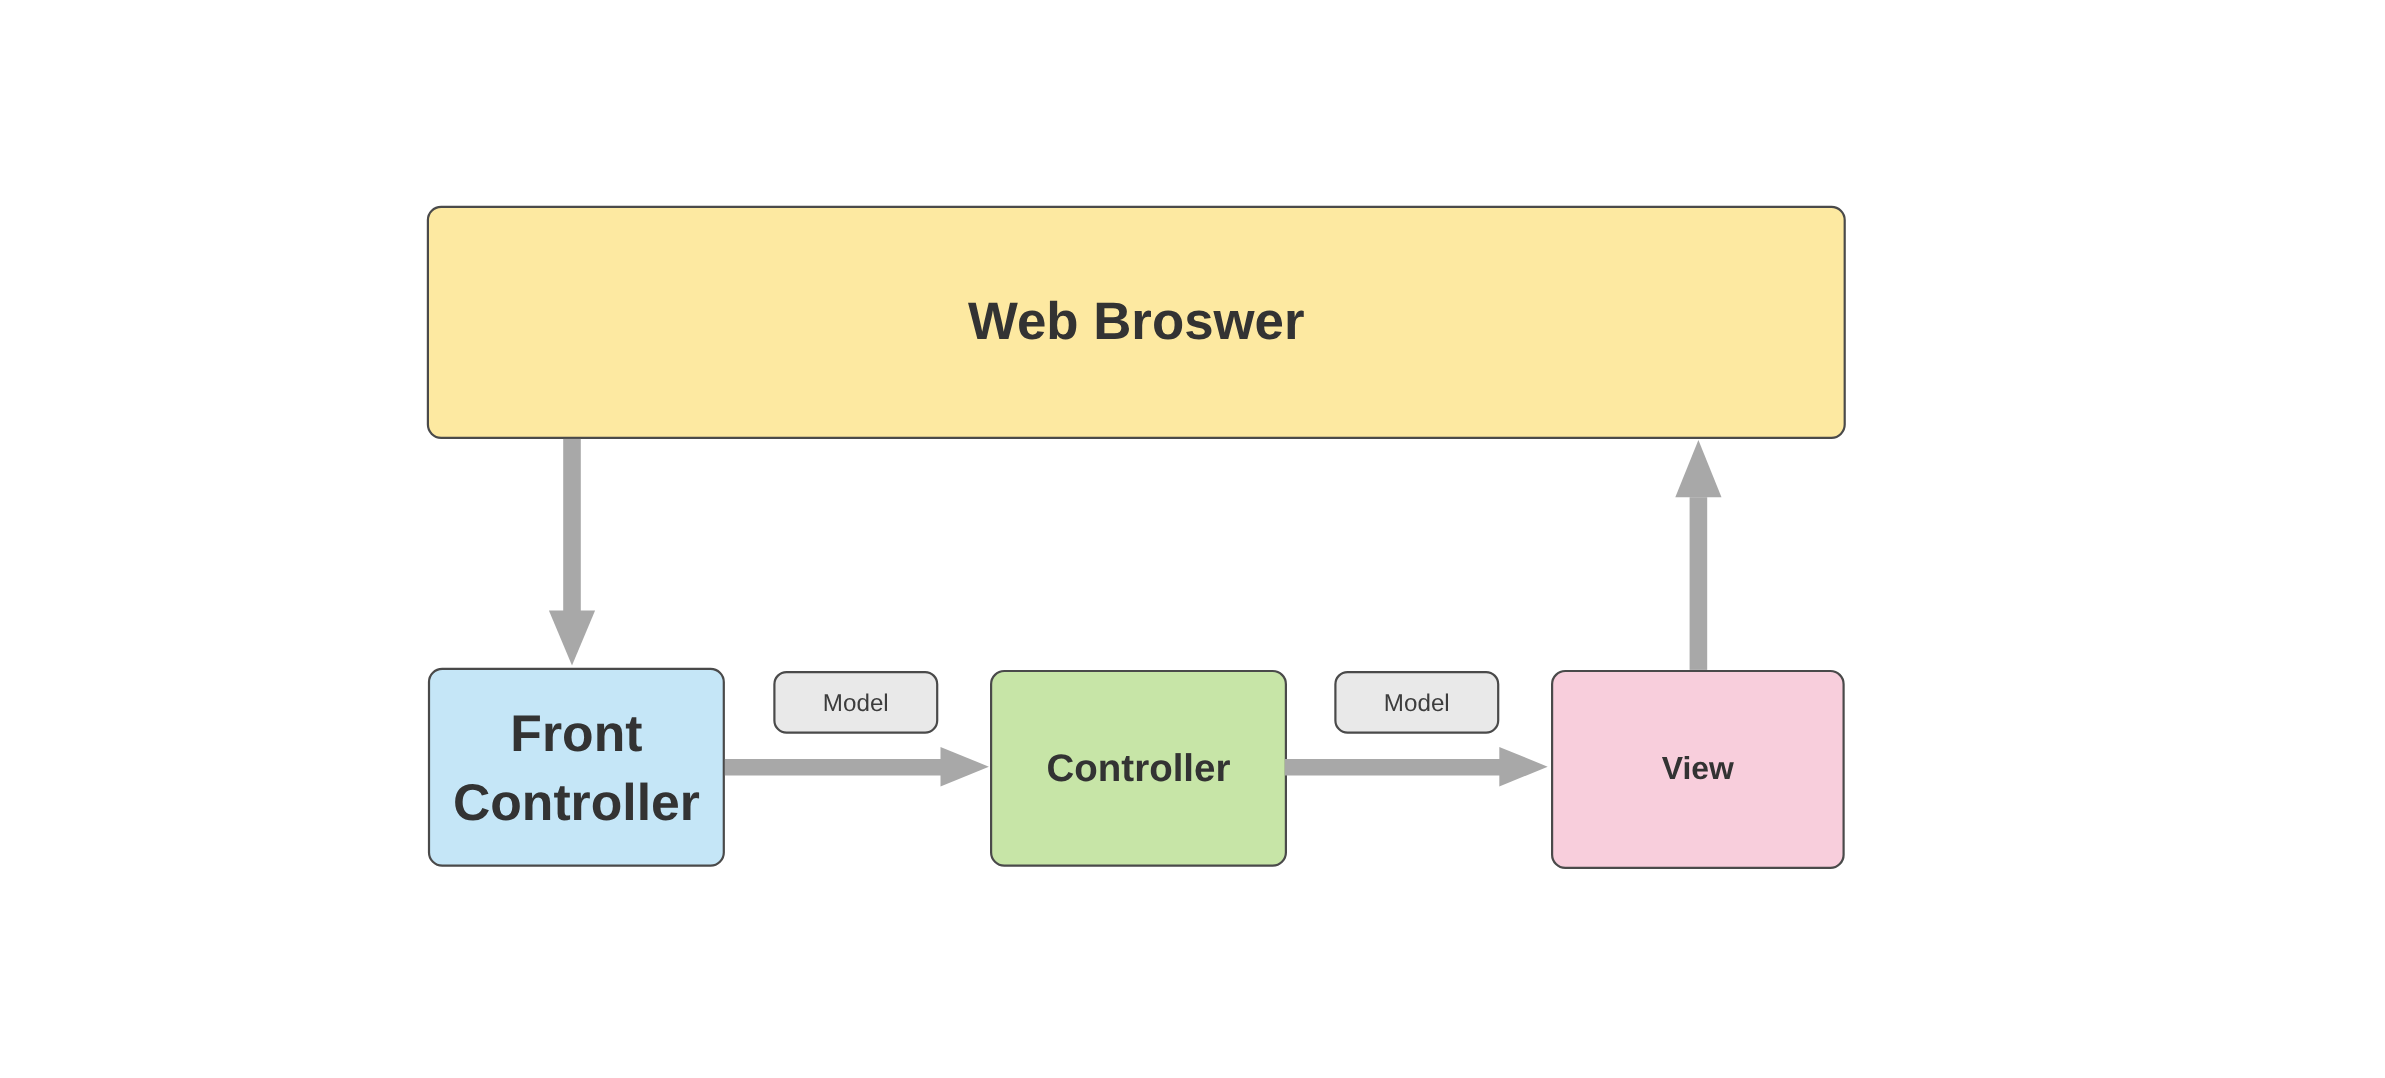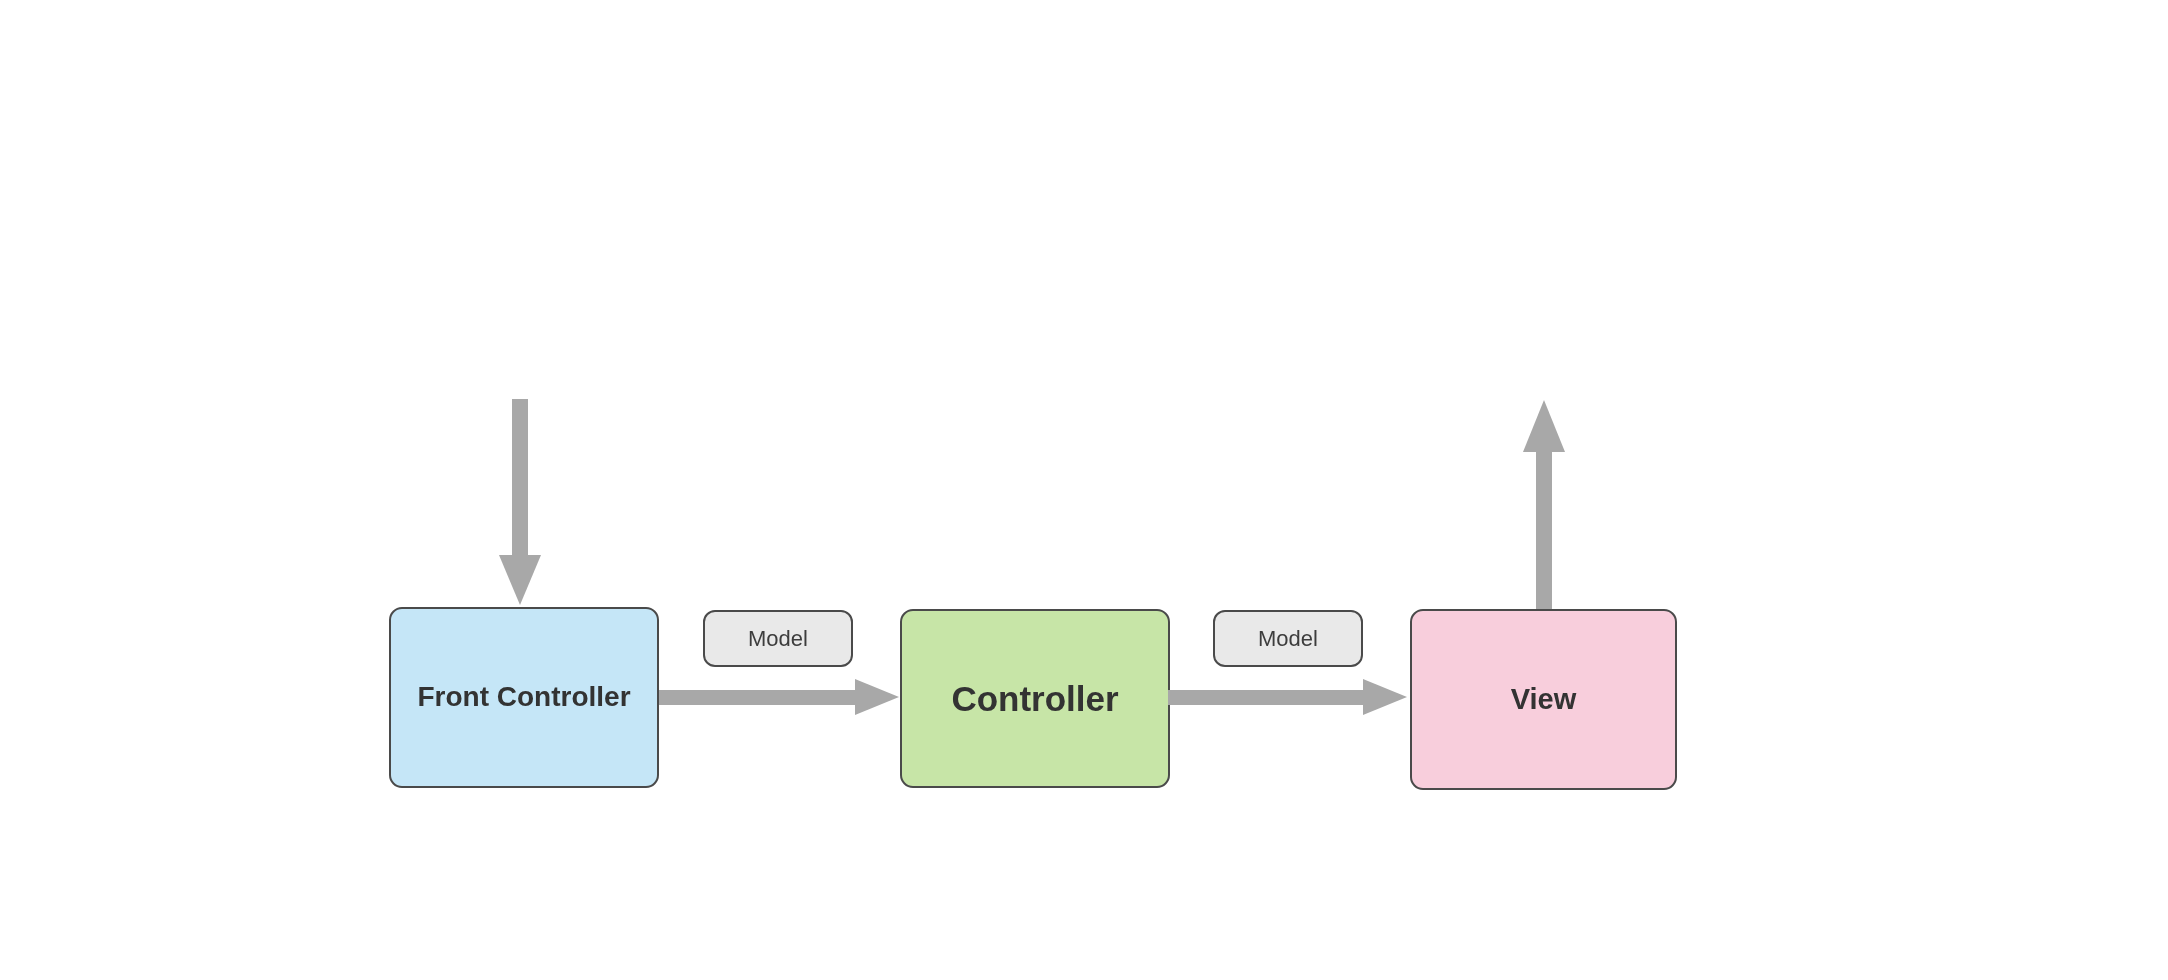--- a/index.html
+++ b/index.html
@@ -33,21 +33,21 @@
   }
   #node-web-browser {
     left: 388px; top: 187px; width: 1290px; height: 212px;
     --fill: #FDE9A1;
   }
   #node-web-browser .node-label { font-size: 48px; }
   #node-front-controller {
     left: 389px; top: 607px; width: 270px; height: 181px;
     --fill: #C5E6F7;
   }
-  #node-front-controller .node-label { font-size: 28px; max-width: 232px; }
+  #node-front-controller .node-label { font-size: 47px; max-width: 232px; }
   #node-controller {
     left: 900px; top: 609px; width: 270px; height: 179px;
     --fill: #C7E5A7;
   }
   #node-controller .node-label { font-size: 35px; }
   #node-view {
     left: 1410px; top: 609px; width: 267px; height: 181px;
     --fill: #F8CEDC;
   }
   #node-view .node-label { font-size: 29px; }
@@ -108,20 +108,23 @@
     border-left: 21px solid transparent;
     border-right: 21px solid transparent;
     border-bottom: 52px solid var(--fill, #A8A8A8);
   }
 </style>
 </head>
 <body>
 
 <div class="canvas">
 
+  <div class="node" id="node-web-browser" style="--fill: #FDE9A1;">
+    <div class="node-label">Web Broswer</div>
+  </div>
 
   <div class="node" id="node-front-controller" style="--fill: #C5E6F7;">
     <div class="node-label">Front Controller</div>
   </div>
 
   <div class="node" id="node-controller" style="--fill: #C7E5A7;">
     <div class="node-label">Controller</div>
   </div>
 
   <div class="node" id="node-view" style="--fill: #F8CEDC;">

